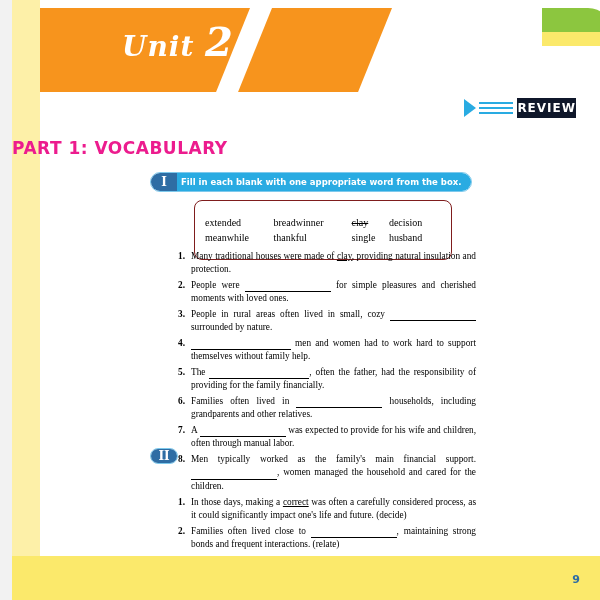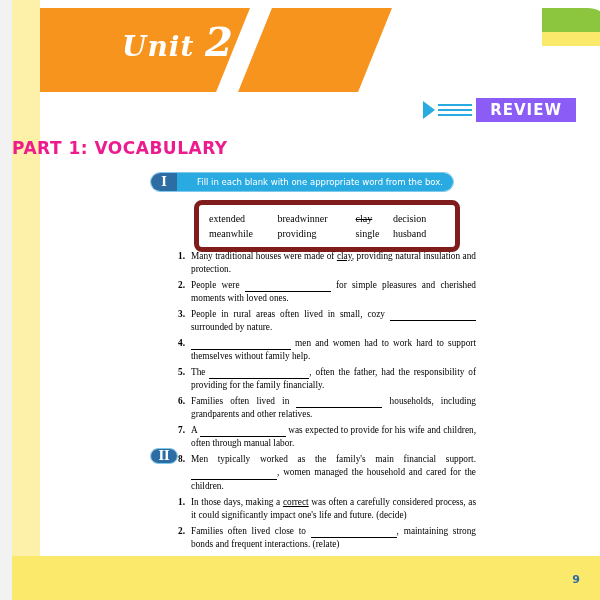--- a/index.html
+++ b/index.html
@@ -88,24 +88,24 @@
     border-top:9px solid transparent;
     border-bottom:9px solid transparent;
     border-left:12px solid #29abe2;
     margin-right:3px;
   }
   .review-lines{
     display:flex;flex-direction:column;justify-content:center;margin-right:4px;
   }
   .review-lines span{display:block;width:34px;height:2px;background:#29abe2;margin:1.5px 0;}
   .review-box{
-    background:#8b5cf6;color:#ffffff;
-    font-family:"DejaVu Sans", sans-serif;
-    font-weight:bold;font-size:15px;letter-spacing:1px;
-    padding:3px 14px;
+    background:#0f172a;color:#ffffff;
+    font-family:"DejaVu Sans", sans-serif;
+    font-weight:bold;font-size:12px;letter-spacing:1px;
+    padding:3px 0;
   }
   
   .part-title{
     position:absolute;left:0;right:0;top:138px;text-align:left;
     color:#ec1c8e;
     font-family:"DejaVu Sans", sans-serif;
     font-weight:bold;font-size:17px;letter-spacing:.5px;
   }
   
   .ex-header{
@@ -123,32 +123,32 @@
     font-weight:bold;
     font-size:12px;
     width:26px;
     display:flex;align-items:center;justify-content:center;
   }
   .ex-text{
     background:#29abe2;
     color:#ffffff;
     font-family:"DejaVu Sans", sans-serif;
     font-size:8.5px;
-    font-weight:normal;
-    padding:4px 10px 4px 20px;
+    font-weight:bold;
+    padding:4px 10px 4px 4px;
     display:flex;align-items:center;
     white-space:nowrap;
   }
   
   .word-box{
     position:absolute;left:182px;top:200px;width:236px;
-    border:5px solid #7f1d1d;
+    border:1px solid #7f1d1d;
     border-radius:8px;
     background:#ffffff;
-    padding:6px 10px;
+    padding:14px 10px;
   }
   .word-box table{width:100%;border-collapse:collapse;}
   .word-box td{
     font-family:"Liberation Serif", serif;
     font-size:10px;color:#000000;
     padding:2px 0;
   }
   .strike{text-decoration:line-through;}
   
   .qlist{
@@ -214,21 +214,21 @@
     <table>
       <tbody>
           <tr>
         <td>extended</td>
         <td>breadwinner</td>
         <td class="strike">clay</td>
         <td>decision</td>
       </tr>
       <tr>
         <td>meanwhile</td>
-        <td>providing</td>
+        <td>thankful</td>
         <td>single</td>
         <td>husband</td>
       </tr>
     </tbody>
       </table>
   </div>
 
   <div class="qlist" style="left:156px;top:250px;width:308px;">
     <div class="qrow">
       <div class="qnum">1.</div>

